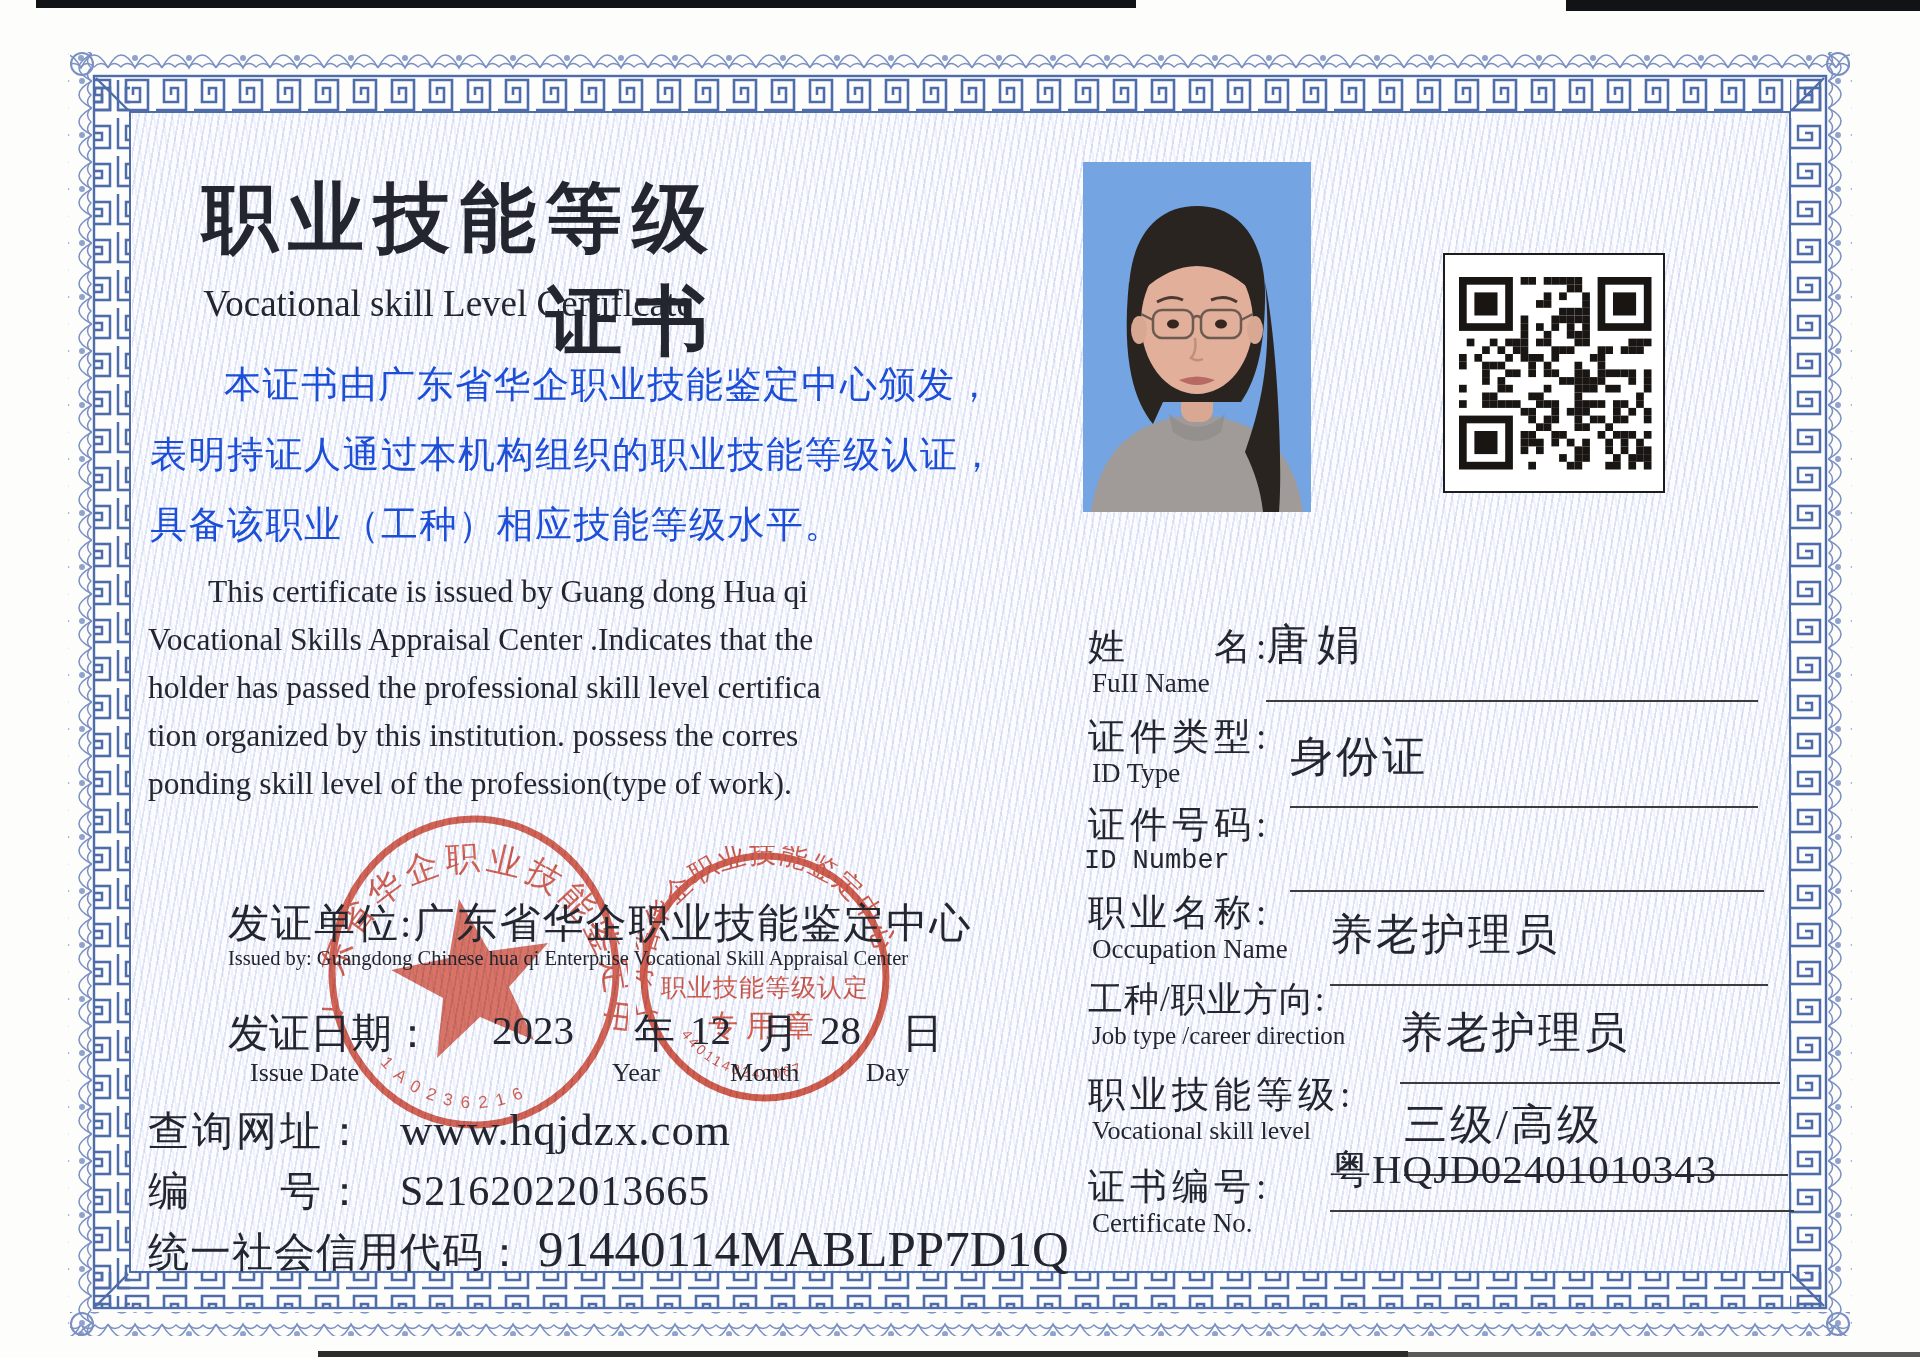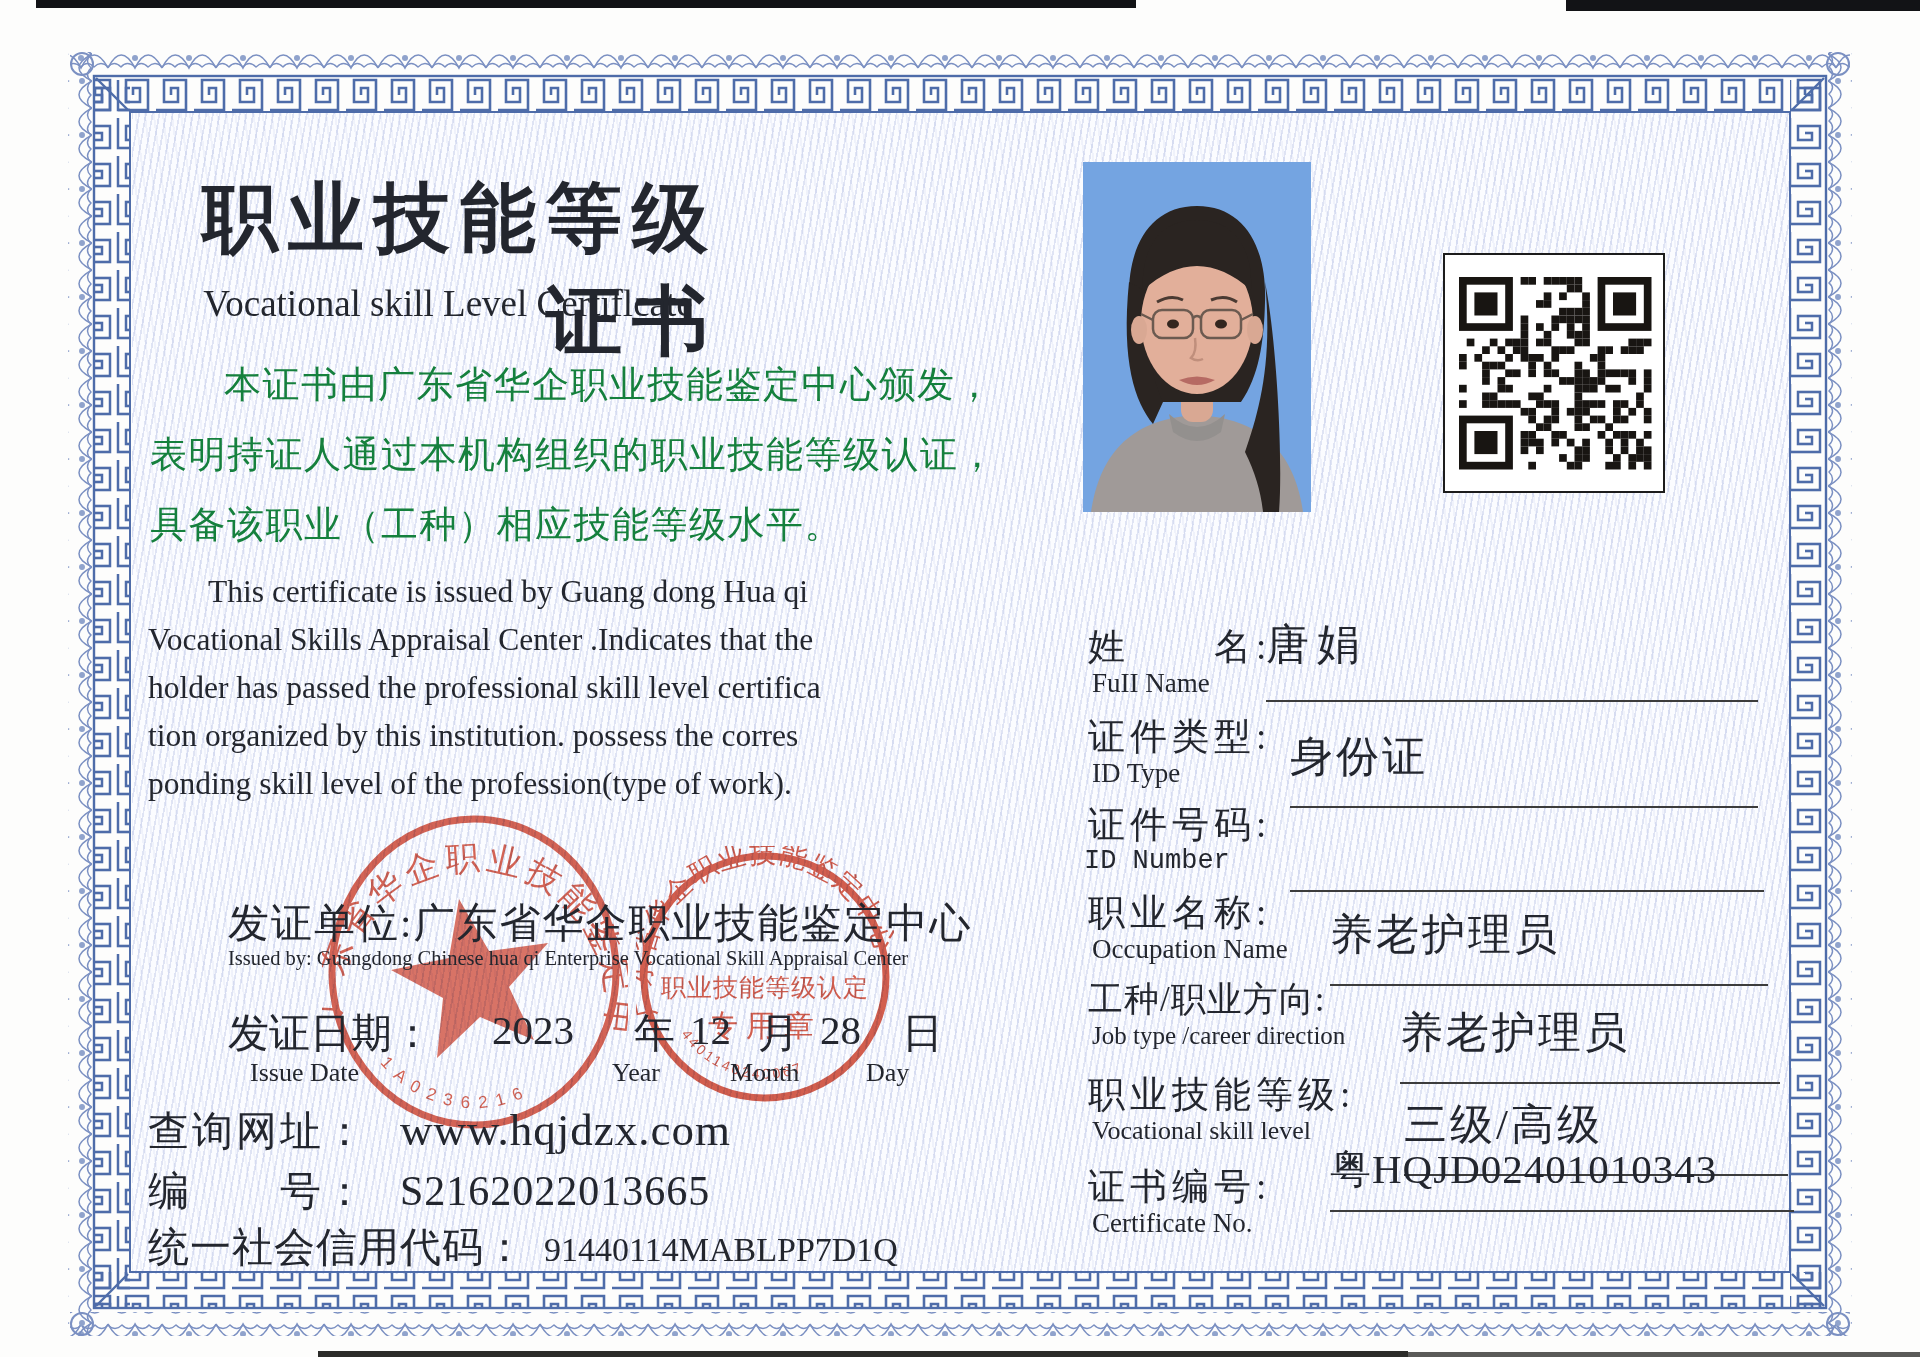--- a/index.html
+++ b/index.html
@@ -12,38 +12,38 @@
     background-image:
       repeating-linear-gradient(100deg,rgba(111,130,200,0.20) 0 1.7px,rgba(255,255,255,0) 1.7px 6.6px),
       repeating-linear-gradient(83deg,rgba(140,155,215,0.10) 0 2px,rgba(255,255,255,0) 2px 9px);
     background-color:#fbfcff;}
   .border-svg{position:absolute;left:0;top:0;}
   
   .abs{position:absolute;}
   .title-zh{left:178px;top:168px;width:540px;text-align:right;font-size:76px;font-weight:700;
             letter-spacing:10px;color:#23262e;}
   .title-en{left:178px;top:282px;width:540px;text-align:center;font-size:37px;color:#23262e;}
-  .para-zh{font-size:37px;letter-spacing:1.5px;color:#15803d;}
+  .para-zh{font-size:37px;letter-spacing:1.5px;color:#1d4ed8;}
   .zh-l1{left:224px;top:360px;} .zh-l2{left:150px;top:430px;} .zh-l3{left:150px;top:500px;}
   .para-en{font-size:31.5px;color:#23262e;}
   .en-l1{left:208px;top:574px;} .en-l2{left:148px;top:622px;} .en-l3{left:148px;top:670px;}
   .en-l4{left:148px;top:718px;} .en-l5{left:148px;top:766px;}
   .issuer-zh{left:228px;top:896px;font-size:41px;letter-spacing:2px;z-index:3;}
   .issuer-en{left:228px;top:947px;font-size:20.5px;z-index:3;}
   .date-row{z-index:3;font-size:41px;}
   .date-sub{z-index:3;font-size:26px;}
   .bottom-row{display:flex;align-items:baseline;z-index:3;}
   .row-url{left:148px;top:1104px;}
   .row-serial{left:148px;top:1164px;}
   .row-credit{left:148px;top:1220px;}
   .b-label{font-size:41px;letter-spacing:3px;white-space:pre;}
   .b-label.w{width:252px;}
   .b-value{font-size:45px;letter-spacing:1px;}
   .credit-label{font-size:41px;letter-spacing:1px;}
-  .credit-value{font-size:34px;margin-left:18px;}
+  .credit-value{font-size:51px;margin-left:12px;}
   
   .f-zh{font-size:37px;letter-spacing:5px;z-index:3;}
   .f-en{font-size:27px;z-index:3;}
   .f-val{font-size:43px;letter-spacing:3px;z-index:3;}
   .f-val.num{font-size:41px;letter-spacing:1px;}
   .f-line{position:absolute;height:2px;background:#3c3c3c;z-index:3;}
   
   .photo-box{left:1083px;top:162px;width:228px;height:350px;z-index:2;}
   .qr-box{left:1443px;top:253px;width:222px;height:240px;background:#ffffff;border:2px solid #1c1c1c;
           box-sizing:border-box;z-index:2;}

